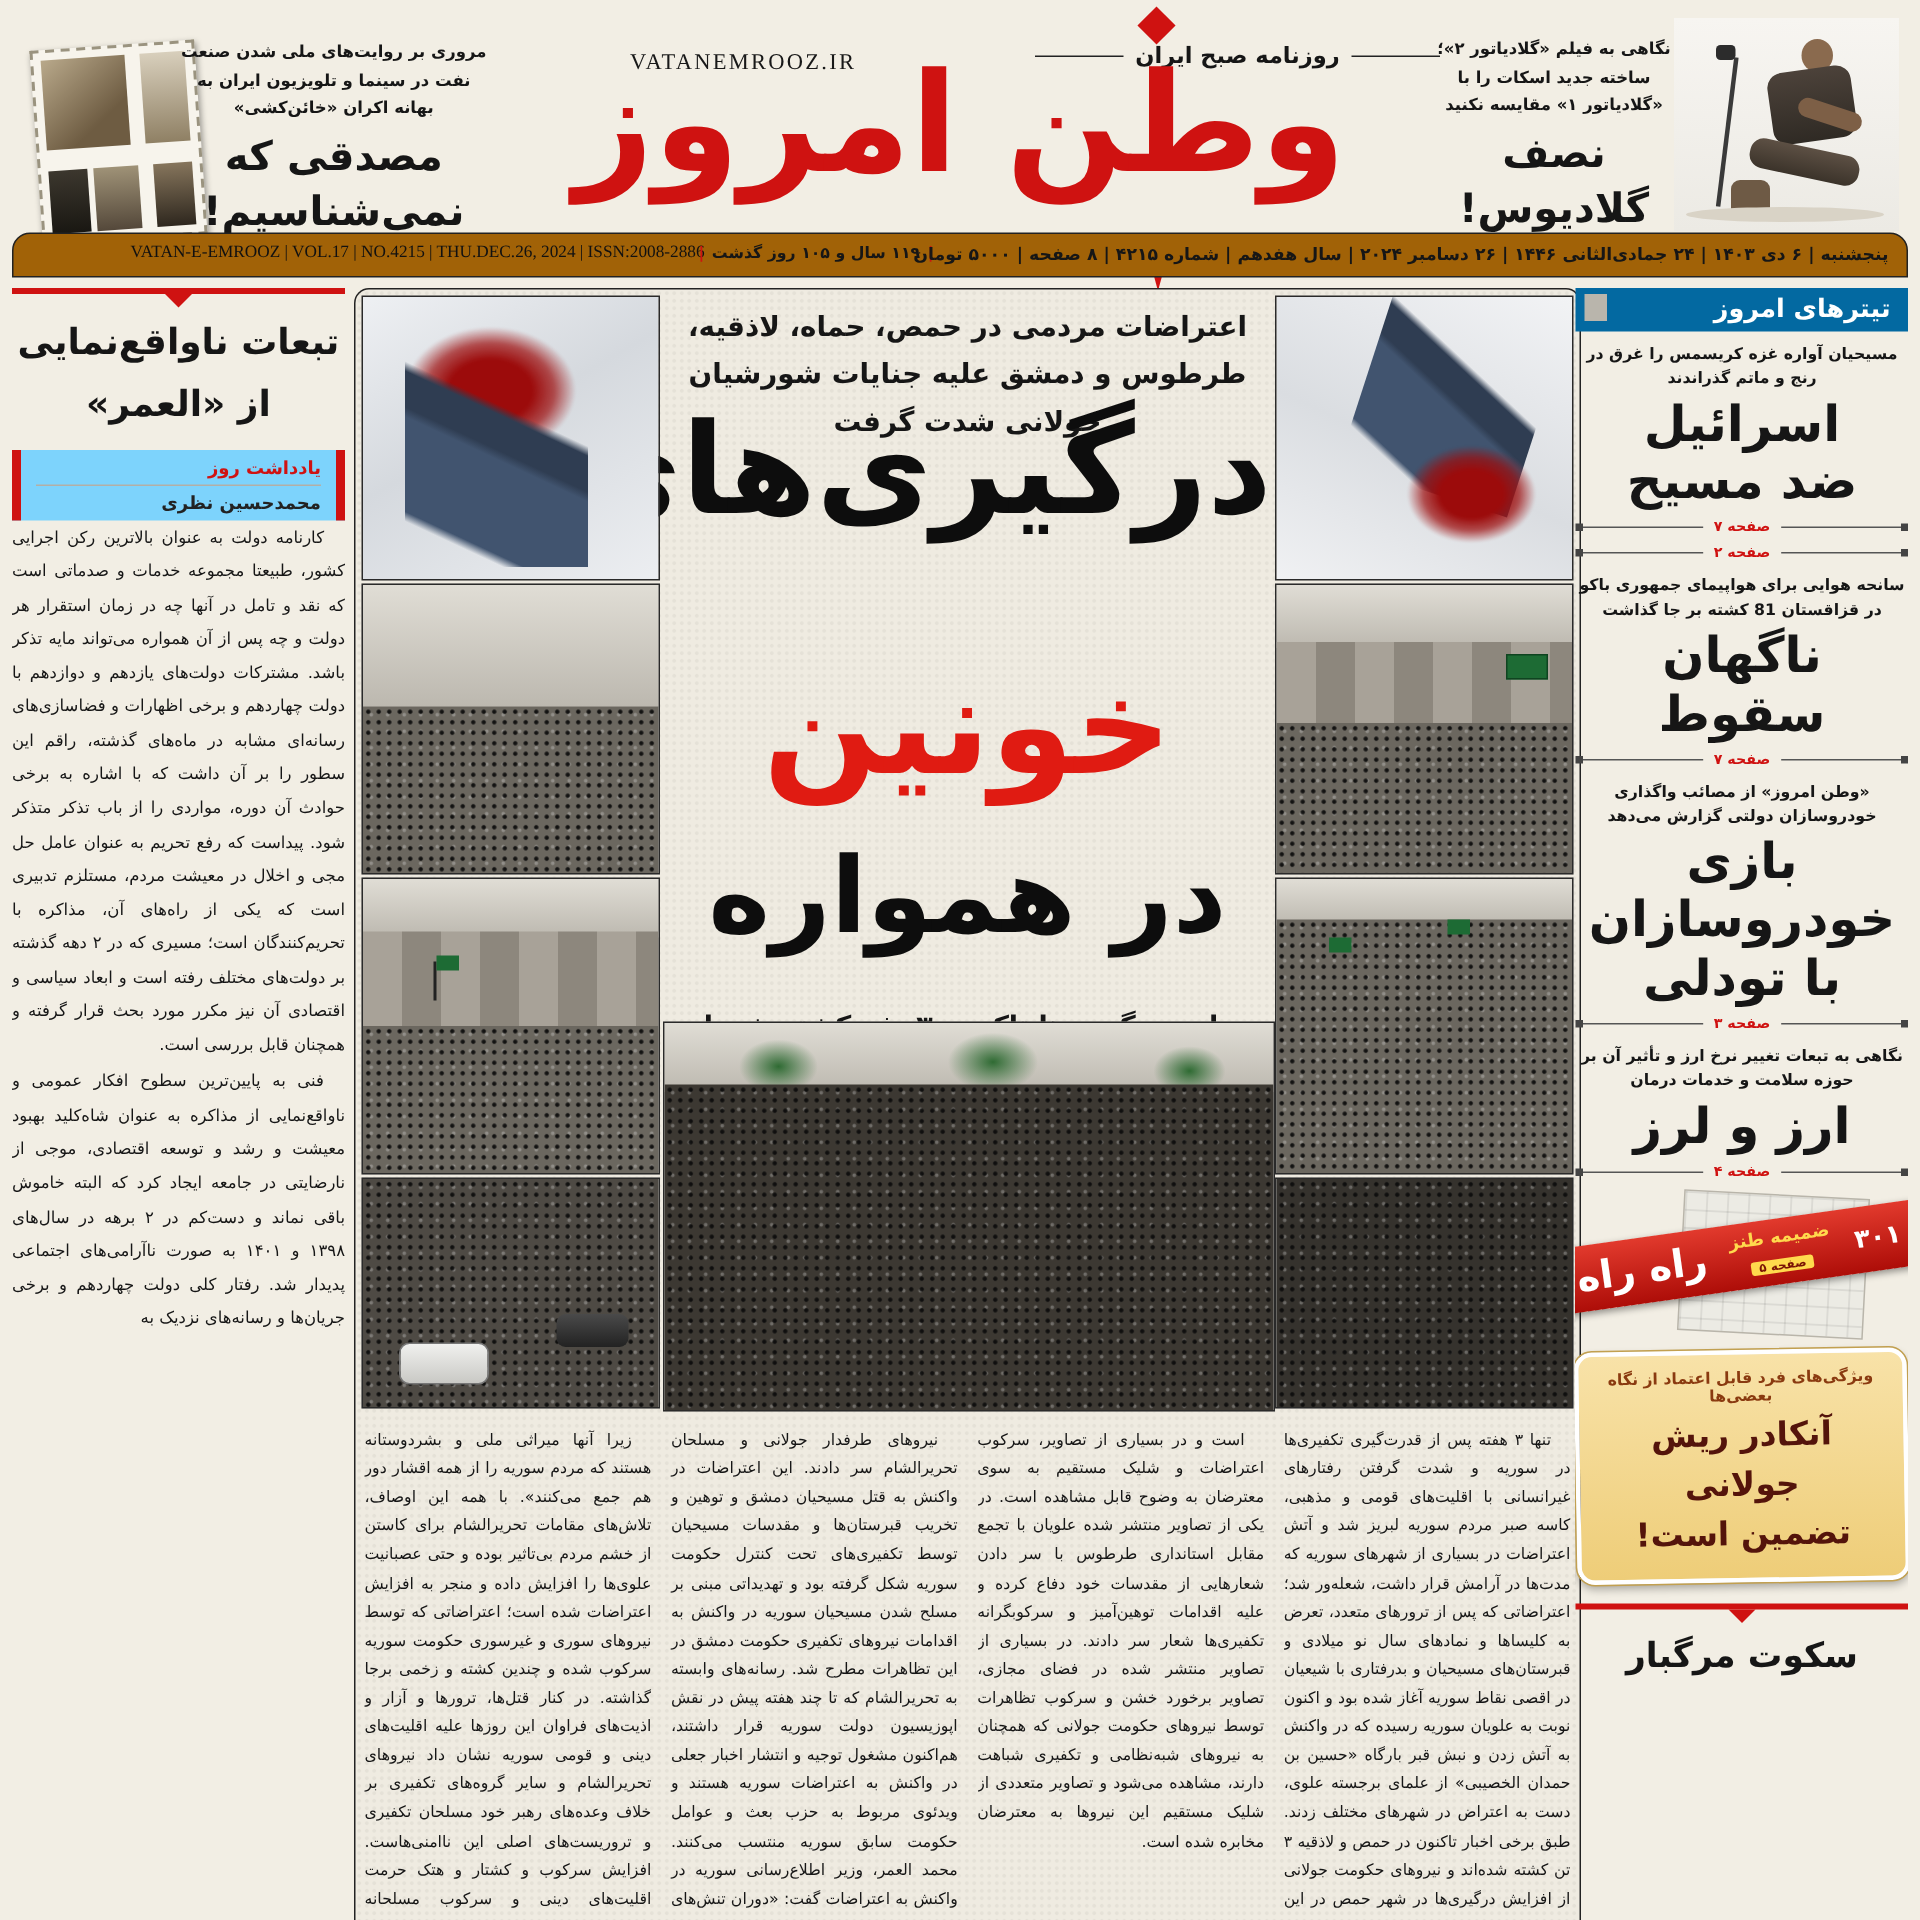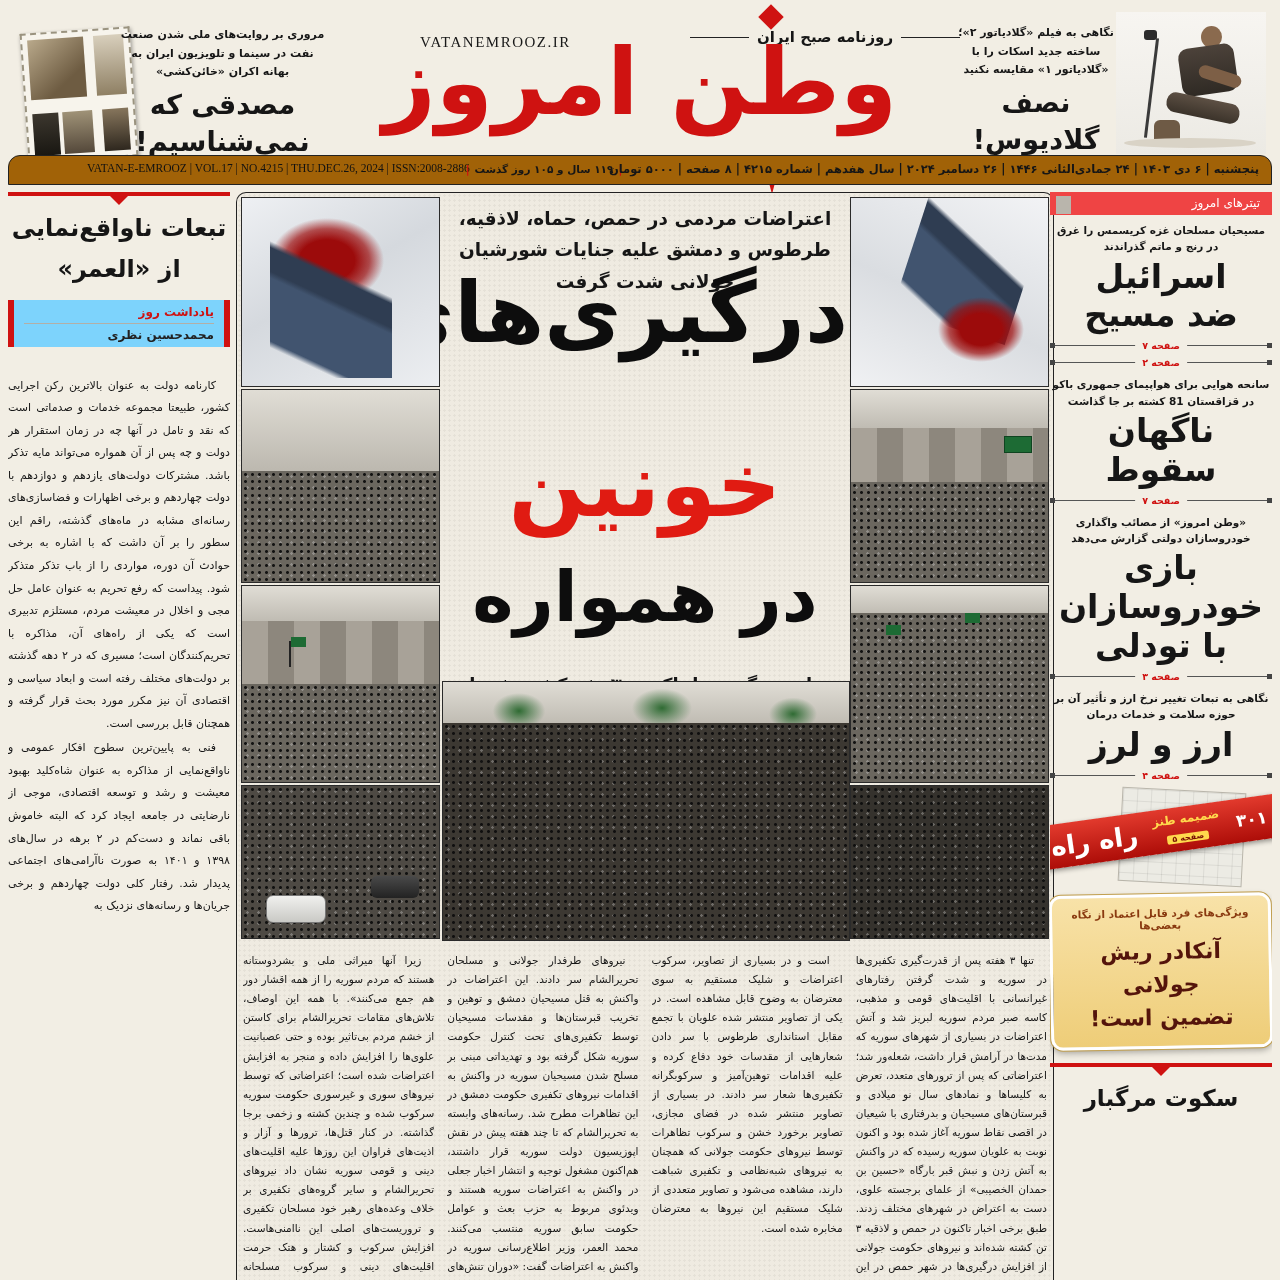--- a/index.html
+++ b/index.html
@@ -68,21 +68,21 @@
   .label-author{display:block;font-size:12px;font-weight:bold;color:#222;}
   .strip-body{font-size:11px;line-height:2.05;text-align:justify;}
   .strip-body p{margin:0 0 2px;text-indent:14px;}
 
   
   .note{position:absolute;left:8px;top:192px;width:222px;height:1088px;overflow:hidden;}
   .note-title{text-align:center;font-size:24px;font-weight:bold;line-height:1.7;white-space:pre-line;margin:12px 0 10px;}
 
   
   .titles{position:absolute;right:8px;top:192px;width:222px;height:1088px;overflow:hidden;}
-  .banner{position:relative;background:#ef4444;color:#fff;font-size:12px;font-weight:normal;
+  .banner{position:relative;background:#0369a1;color:#fff;font-size:17px;font-weight:bold;
           padding:4px 12px 5px;text-align:right;}
   .banner::after{content:"";position:absolute;left:6px;top:4px;width:15px;height:18px;background:#b9b5ac;}
   .titem{text-align:center;}
   .t-kicker{font-size:10.5px;font-weight:bold;line-height:1.55;margin-top:7px;}
   .t-title{font-size:33px;font-weight:bold;line-height:1.18;white-space:pre-line;margin-top:3px;}
   .sep{position:relative;height:12px;margin-top:5px;}
   .sep::before{content:"";position:absolute;left:2px;right:2px;top:5px;border-top:1px solid #555;}
   .sq{position:absolute;top:3px;width:5px;height:5px;background:#444;}
   .sl{left:0;} .sr{right:0;}
   .pg{position:absolute;left:50%;top:0;transform:translateX(-50%);background:#f2eee4;
@@ -203,21 +203,21 @@
   </div>
 
   <aside class="note">
     <div class="red-divider"></div>
     <h2 class="note-title">تبعات ناواقع‌نمایی
 از «العمر»</h2>
     <div class="label-box">
       <span class="label-red">یادداشت روز</span>
       <span class="label-author">محمدحسین نظری</span>
     </div>
-    <div class="strip-body" style="margin-top:28px;">
+    <div class="strip-body" style="margin-top:1px;">
       <p>کارنامه دولت به عنوان بالاترین رکن اجرایی کشور، طبیعتا مجموعه خدمات و صدماتی است که نقد و تامل در آنها چه در زمان استقرار هر دولت و چه پس از آن همواره می‌تواند مایه تذکر باشد. مشترکات دولت‌های یازدهم و دوازدهم با دولت چهاردهم و برخی اظهارات و فضاسازی‌های رسانه‌ای مشابه در ماه‌های گذشته، راقم این سطور را بر آن داشت که با اشاره به برخی حوادث آن دوره، مواردی را از باب تذکر متذکر شود. پیداست که رفع تحریم به عنوان عامل حل مجی و اخلال در معیشت مردم، مستلزم تدبیری است که یکی از راه‌های آن، مذاکره با تحریم‌کنندگان است؛ مسیری که در ۲ دهه گذشته بر دولت‌های مختلف رفته است و ابعاد سیاسی و اقتصادی آن نیز مکرر مورد بحث قرار گرفته و همچنان قابل بررسی است.</p>
       <p>فنی به پایین‌ترین سطوح افکار عمومی و ناواقع‌نمایی از مذاکره به عنوان شاه‌کلید بهبود معیشت و رشد و توسعه اقتصادی، موجی از نارضایتی در جامعه ایجاد کرد که البته خاموش باقی نماند و دست‌کم در ۲ برهه در سال‌های ۱۳۹۸ و ۱۴۰۱ به صورت ناآرامی‌های اجتماعی پدیدار شد. رفتار کلی دولت چهاردهم و برخی جریان‌ها و رسانه‌های نزدیک به</p>
     </div>
   </aside>
 
   <main class="lead">
     <div class="kicker">اعتراضات مردمی در حمص، حماه، لاذقیه، طرطوس و دمشق علیه جنایات شورشیان جولانی شدت گرفت</div>
     <div class="h1a">درگیری‌های</div>
     <div class="h1b">خونین</div>
     <div class="h1c">در همواره</div>
@@ -280,21 +280,21 @@
       <div class="bcol">است و در بسیاری از تصاویر، سرکوب اعتراضات و شلیک مستقیم به سوی معترضان به وضوح قابل مشاهده است. در یکی از تصاویر منتشر شده علویان با تجمع مقابل استانداری طرطوس با سر دادن شعارهایی از مقدسات خود دفاع کرده و علیه اقدامات توهین‌آمیز و سرکوبگرانه تکفیری‌ها شعار سر دادند. در بسیاری از تصاویر منتشر شده در فضای مجازی، تصاویر برخورد خشن و سرکوب تظاهرات توسط نیروهای حکومت جولانی که همچنان به نیروهای شبه‌نظامی و تکفیری شباهت دارند، مشاهده می‌شود و تصاویر متعددی از شلیک مستقیم این نیروها به معترضان مخابره شده است.</div>
       <div class="bcol">نیروهای طرفدار جولانی و مسلحان تحریرالشام سر دادند. این اعتراضات در واکنش به قتل مسیحیان دمشق و توهین و تخریب قبرستان‌ها و مقدسات مسیحیان توسط تکفیری‌های تحت کنترل حکومت سوریه شکل گرفته بود و تهدیداتی مبنی بر مسلح شدن مسیحیان سوریه در واکنش به اقدامات نیروهای تکفیری حکومت دمشق در این تظاهرات مطرح شد. رسانه‌های وابسته به تحریرالشام که تا چند هفته پیش در نقش اپوزیسیون دولت سوریه قرار داشتند، هم‌اکنون مشغول توجیه و انتشار اخبار جعلی در واکنش به اعتراضات سوریه هستند و ویدئوی مربوط به حزب بعث و عوامل حکومت سابق سوریه منتسب می‌کنند. محمد العمر، وزیر اطلاع‌رسانی سوریه در واکنش به اعتراضات گفت: «دوران تنش‌های فرقه‌ای که توسط رژیم سقوط کرده اسد دامن زده می‌شد، به پایان رسیده است. سوریه صدها سال با فرقه‌ها و قومیت‌های متنوع خود زندگی کرده و امروز قدرتمندتر و آماده تحکیم صلح و عشق است». فیلم در حال پخش</div>
       <div class="bcol">زیرا آنها میراثی ملی و بشردوستانه هستند که مردم سوریه را از همه اقشار دور هم جمع می‌کنند». با همه این اوصاف، تلاش‌های مقامات تحریرالشام برای کاستن از خشم مردم بی‌تاثیر بوده و حتی عصبانیت علوی‌ها را افزایش داده و منجر به افزایش اعتراضات شده است؛ اعتراضاتی که توسط نیروهای سوری و غیرسوری حکومت سوریه سرکوب شده و چندین کشته و زخمی برجا گذاشته. در کنار قتل‌ها، ترورها و آزار و اذیت‌های فراوان این روزها علیه اقلیت‌های دینی و قومی سوریه نشان داد نیروهای تحریرالشام و سایر گروه‌های تکفیری بر خلاف وعده‌های رهبر خود مسلحان تکفیری و تروریست‌های اصلی این ناامنی‌هاست. افزایش سرکوب و کشتار و هتک حرمت اقلیت‌های دینی و سرکوب مسلحانه معترضان نشان داد کت و شلوار و کراوات جولانی و</div>
     </div>
   </main>
 
   <aside class="titles">
     <div class="banner">تیترهای امروز</div>
 
     <div class="titem">
-      <div class="t-kicker">مسیحیان مسلحان غزه کریسمس را غرق در رنج و ماتم گذراندند</div>
+      <div class="t-kicker">مسیحیان آواره غزه کریسمس را غرق در رنج و ماتم گذراندند</div>
       <div class="t-title">اسرائیل
 ضد مسیح</div>
     </div>
     <div class="sep">
         <i class="sq sl"></i>
         <i class="sq sr"></i>
         <span class="pg">صفحه ۷</span>
       </div>
 
     <div class="sep">

